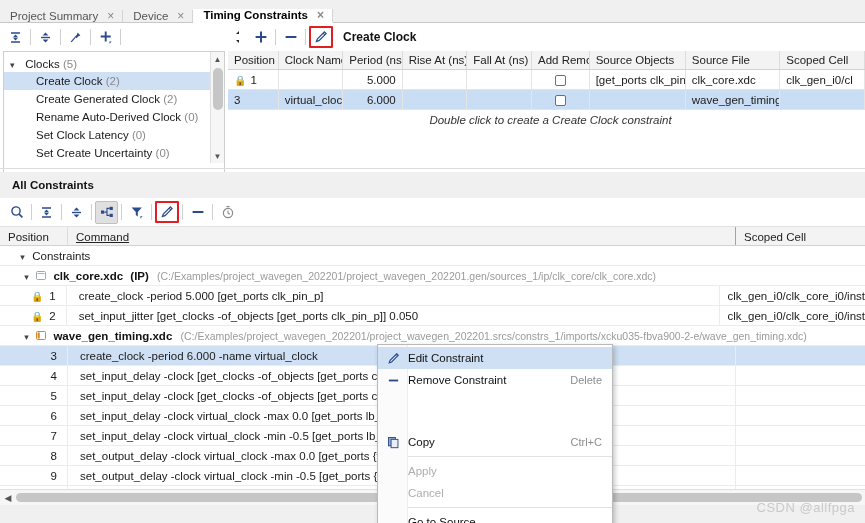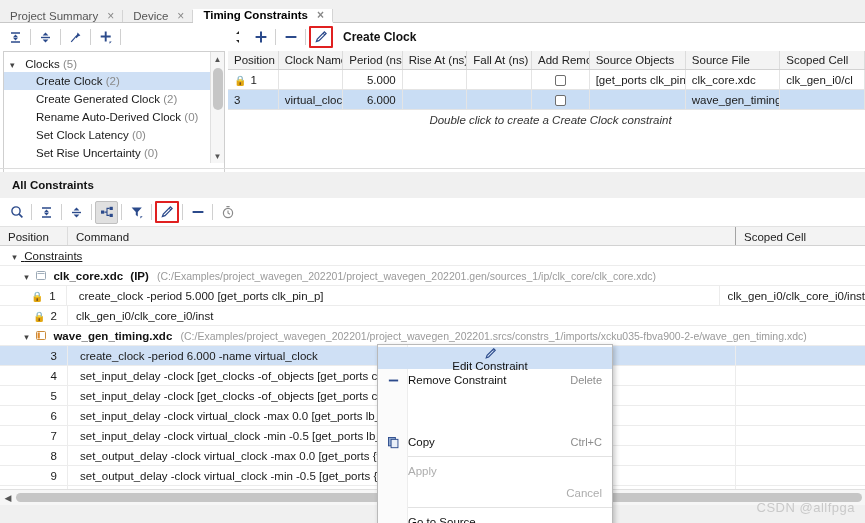--- a/index.html
+++ b/index.html
@@ -104,21 +104,21 @@
     background:#ffffff; display:flex; align-items:center; padding-left:5px;
   }
   .tbtn.toggled { background:#e0e0e0; border:1px solid #c0c0c0; }
 
   
   .cgrid { position:absolute; left:0; top:226px; width:865px; height:263px; background:#fff; overflow:hidden; }
   .cg-head { display:flex; height:20px; background:#f3f3f3; border-bottom:1px solid #d2d2d2;
              border-top:1px solid #e2e2e2; }
   .cg-head .cell { padding:0 8px; line-height:20px; font-size:11.5px; color:#222; white-space:nowrap; }
   .cg-head .c-pos { width:68px; border-right:1px solid #dcdcdc; }
-  .cg-head .c-cmd { width:668px; border-right:1px solid #a3a3a3; }
+  .cg-head .c-cmd { width:668px; border-right:1px solid #a3a3a3;text-decoration:underline; }
   .cg-head .c-scoped { flex:1; }
 
   .cg-row { display:flex; height:20px; border-bottom:1px solid #ececec; align-items:stretch; }
   .cg-row.sel { background:#cfe0f5; }
   .cg-row .c-pos { width:68px; border-right:1px solid #ececec; line-height:20px;
                    font-size:11.5px; text-align:right; padding-right:10px; white-space:nowrap; }
   .cg-row .c-cmd { width:668px; border-right:1px solid #ececec; line-height:20px;
                    font-size:11.5px; padding-left:12px; white-space:nowrap; overflow:hidden; }
   .cg-row .c-scoped { flex:1; line-height:20px; font-size:11.5px; padding-left:8px; white-space:nowrap; }
 
@@ -257,21 +257,21 @@
     </div>
     <div class="tree-row child">
       <span>Rename Auto-Derived Clock</span>
       <span class="tree-count">(0)</span>
     </div>
     <div class="tree-row child">
       <span>Set Clock Latency</span>
       <span class="tree-count">(0)</span>
     </div>
     <div class="tree-row child">
-      <span>Set Rise Uncertainty</span>
+      <span>Set Create Uncertainty</span>
       <span class="tree-count">(0)</span>
     </div>
 
     <div class="vscroll">
       <div class="arrow">▲</div>
       <div class="thumb"></div>
       <div class="arrow" style="position:absolute;bottom:0;left:0;right:0;">▼</div>
     </div>
   </div>
 
@@ -388,21 +388,21 @@
   </div>
 
   <div class="cgrid">
 
     <div class="cg-head">
       <div class="cell c-pos">Position</div>
       <div class="cell c-cmd">Command</div>
       <div class="cell c-scoped">Scoped Cell</div>
     </div>
 
-    <div class="grp" style="padding-left:8px;text-decoration:underline;">
+    <div class="grp" style="padding-left:16px;">
       <span class="caret">▾</span>
       <span>Constraints</span>
     </div>
 
     <div class="grp" style="padding-left:20px;">
       <span class="caret">▾</span>
       <span class="file-ic">
         <svg width="10" height="11" viewBox="0 0 10 11">
             <rect x="0.5" y="1.5" width="9" height="8" rx="1" fill="#ffffff" stroke="#9aa8b5" stroke-width="1"></rect>
             <path d="M1.5 3.5h7" stroke="#9aa8b5" stroke-width="0.9"></path>
@@ -418,20 +418,21 @@
         <span class="pos-lock">🔒</span><span>1</span>
       </div>
       <div class="c-cmd">create_clock -period 5.000 [get_ports clk_pin_p]</div>
       <div class="c-scoped">clk_gen_i0/clk_core_i0/inst</div>
     </div>
 
     <div class="cg-row">
       <div class="c-pos">
         <span class="pos-lock">🔒</span><span>2</span>
       </div>
+      <div class="c-cmd">set_input_jitter [get_clocks -of_objects [get_ports clk_pin_p]] 0.050</div>
       <div class="c-scoped">clk_gen_i0/clk_core_i0/inst</div>
     </div>
 
     <div class="grp" style="padding-left:20px;">
       <span class="caret">▾</span>
       <span class="file-ic">
         <svg width="10" height="11" viewBox="0 0 10 11">
             <rect x="0.5" y="1.5" width="9" height="8" rx="1" fill="#ffffff" stroke="#c98a3a" stroke-width="1"></rect>
             <rect x="1.6" y="2.5" width="2.2" height="6" fill="#e08a2a"></rect>
           </svg>
@@ -484,21 +485,21 @@
 
   <div class="hscroll">
     <div class="harrow">◀</div>
     <div class="hthumb"></div>
   </div>
   <div class="botfill"></div>
 
   <div class="ctxmenu">
     <div class="ctx-gutter"></div>
 
-    <div class="ctx-item hl" style="position:relative;flex-direction:column;">
+    <div class="ctx-item hl" style="position:relative;">
       <span class="ctx-ic">
         <svg width="13" height="13" viewBox="0 0 14 14">
           <path d="M10.4 1.9 L12.1 3.6 L5.0 10.7 L2.4 11.6 L3.3 9.0z" fill="none" stroke="#2b4a8b" stroke-width="1.2"></path>
           <path d="M9.1 3.2 L10.8 4.9" stroke="#2b4a8b" stroke-width="1"></path>
         </svg>
       </span>
       <span class="ctx-lbl">Edit Constraint</span>
       <span class="ctx-acc"></span>
     </div>
 
@@ -523,21 +524,21 @@
       <span class="ctx-acc">Ctrl+C</span>
     </div>
 
     <div class="ctx-divline" style="position:relative;"></div>
 
     <div class="ctx-item disabled" style="position:relative;">
       <span class="ctx-ic"></span>
       <span class="ctx-lbl">Apply</span>
     </div>
 
-    <div class="ctx-item disabled" style="position:relative;text-align:right;">
+    <div class="ctx-item disabled" style="position:relative;">
       <span class="ctx-ic"></span>
       <span class="ctx-lbl">Cancel</span>
     </div>
 
     <div class="ctx-divline" style="position:relative;"></div>
 
     <div class="ctx-item" style="position:relative;">
       <span class="ctx-ic"></span>
       <span class="ctx-lbl">Go to Source</span>
     </div>

